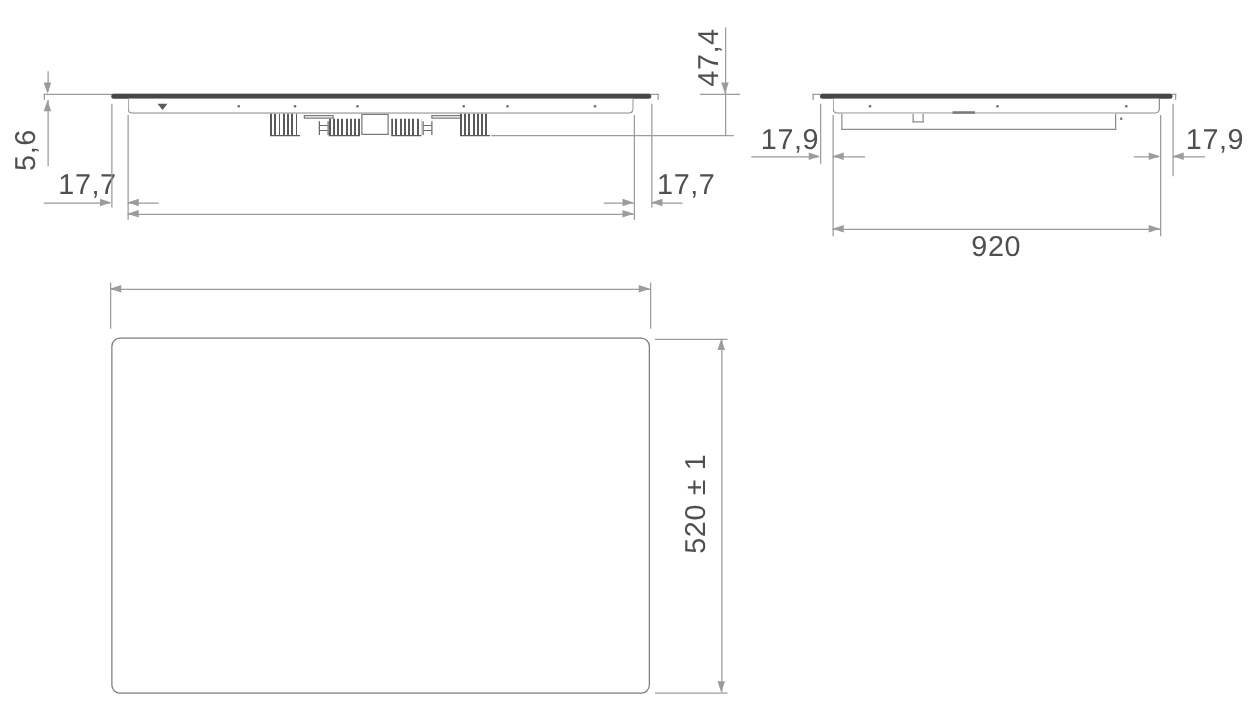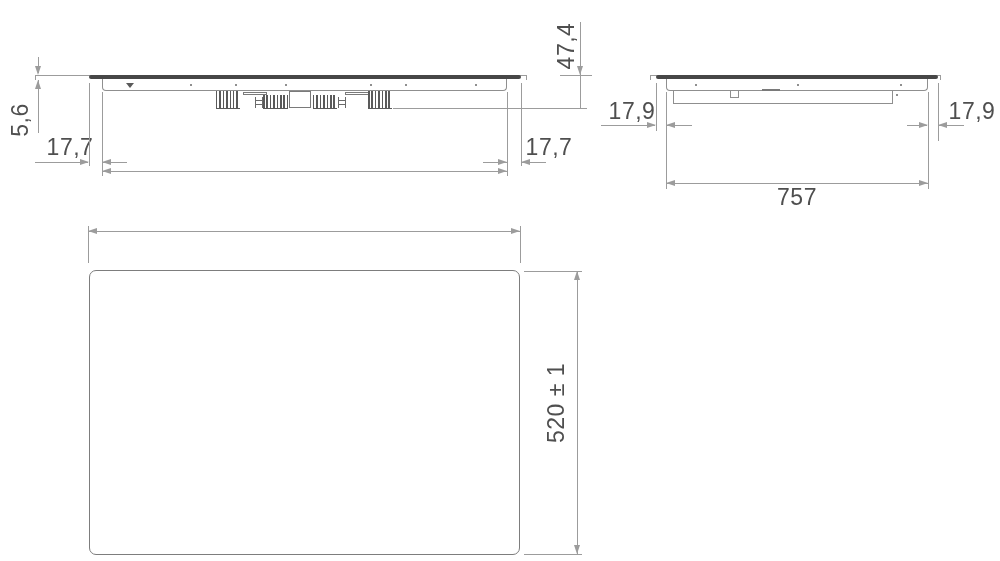--- a/index.html
+++ b/index.html
@@ -126,21 +126,21 @@
     <div class="lbl" style="left:942px;top:100px;width:60px;">17,9</div>
 
     <div class="vl" style="left:656px;top:83px;height:48px;"></div>
     <div class="vl" style="left:666px;top:92px;height:97px;"></div>
     <div class="vl" style="left:928px;top:92px;height:97px;"></div>
     <div class="vl" style="left:938px;top:83px;height:58px;"></div>
 
     <div class="hl" style="left:666px;top:183px;width:262px;"></div>
     <div class="ar ar-l" style="left:666px;top:180px;"></div>
     <div class="ar ar-r" style="left:919px;top:180px;"></div>
-    <div class="lbl" style="left:737px;top:186px;width:120px;">757</div>
+    <div class="lbl" style="left:737px;top:186px;width:120px;">920</div>
   </div>
 
   <div class="g">
     <div class="plan-rect" style="left:89px;top:270px;width:431px;height:285px;"></div>
 
     <div class="hl" style="left:88px;top:231px;width:432px;"></div>
     <div class="ar ar-l" style="left:88px;top:228px;"></div>
     <div class="ar ar-r" style="left:511px;top:228px;"></div>
     <div class="vl" style="left:88px;top:226px;height:37px;"></div>
     <div class="vl" style="left:520px;top:226px;height:37px;"></div>

